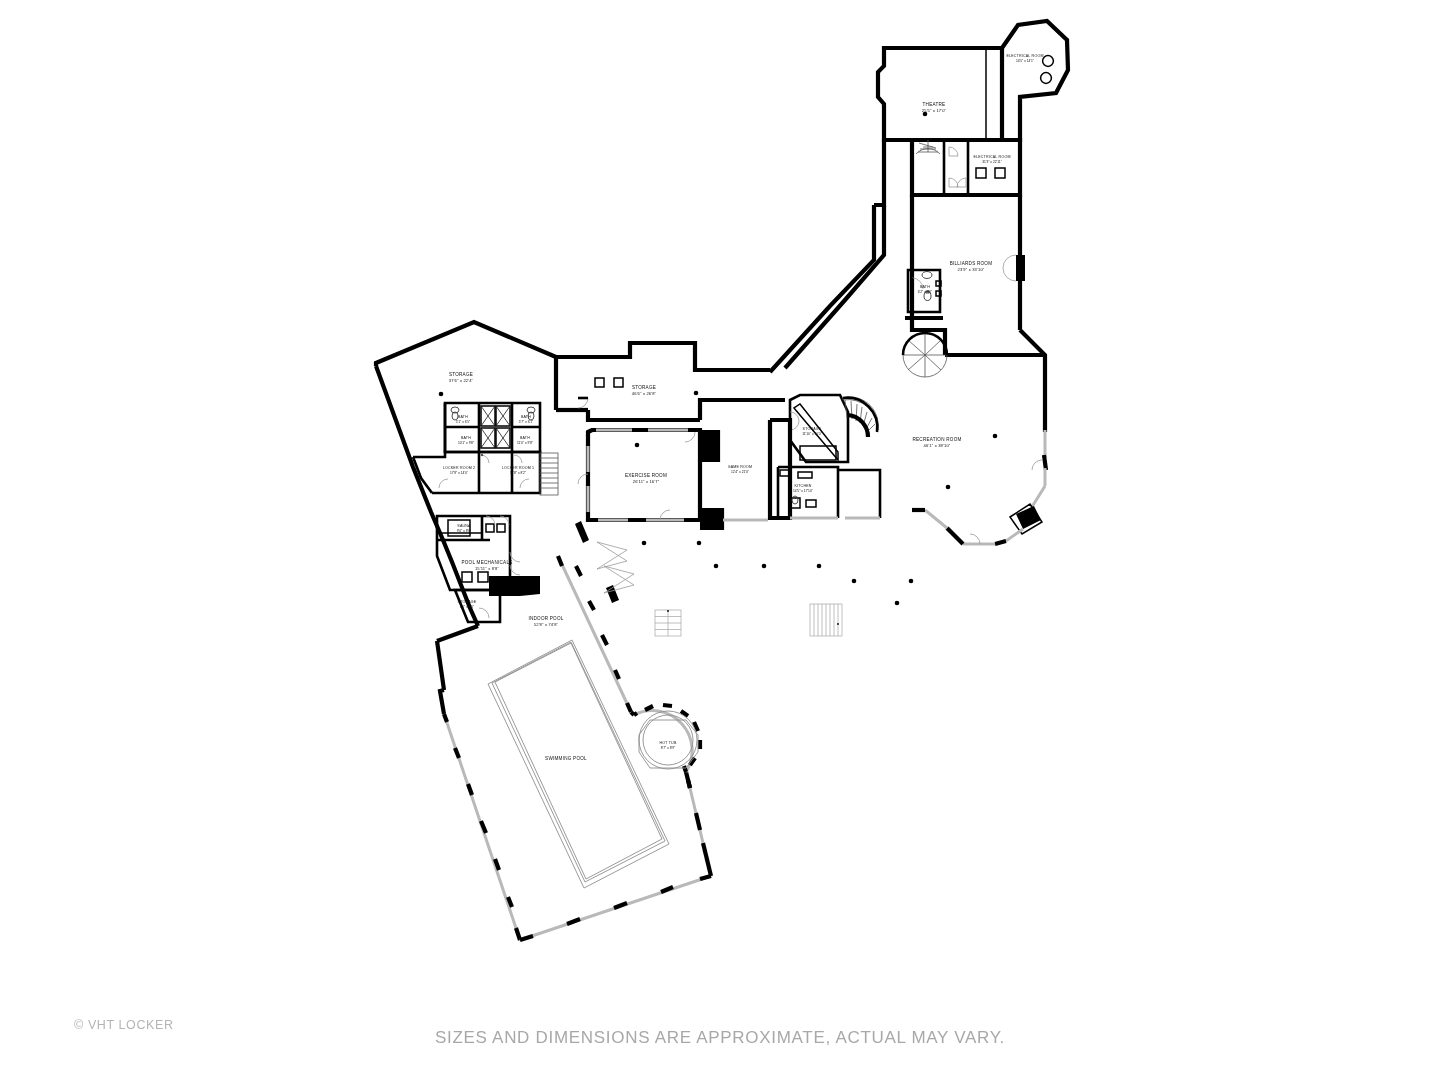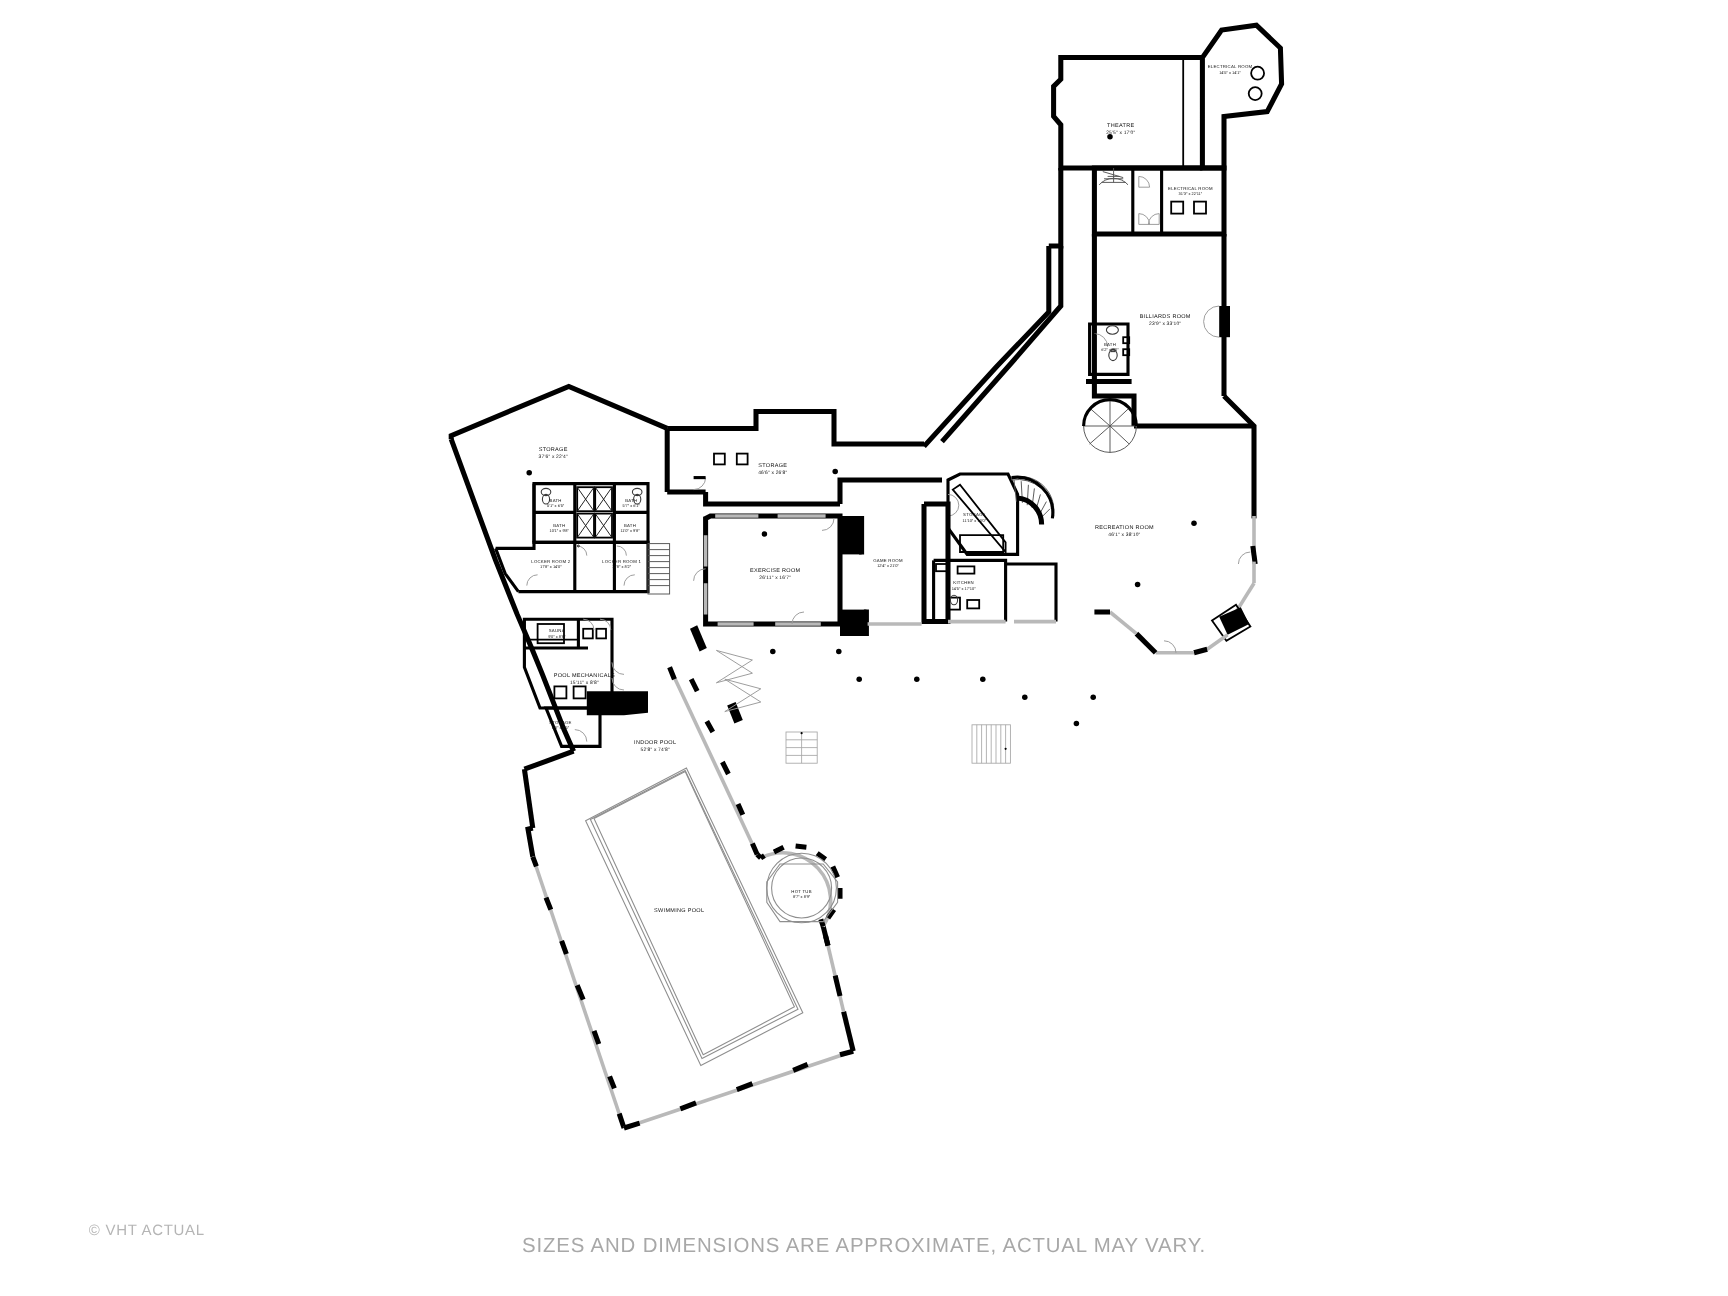--- a/index.html
+++ b/index.html
@@ -520,13 +520,13 @@
           <text class="room-name-sm" x="668" y="744">HOT TUB</text>
           <text class="room-dim-sm" x="668" y="748.6">8'7" x 8'9"</text>
         </g>
       </g>
 
 </svg>
 </div>
 
 <div id="footer-disclaimer">SIZES AND DIMENSIONS ARE APPROXIMATE, ACTUAL MAY VARY.</div>
 
-<div id="watermark">© VHT ACTUAL</div>
+<div id="watermark">© VHT LOCKER</div>
 
 </body></html>

